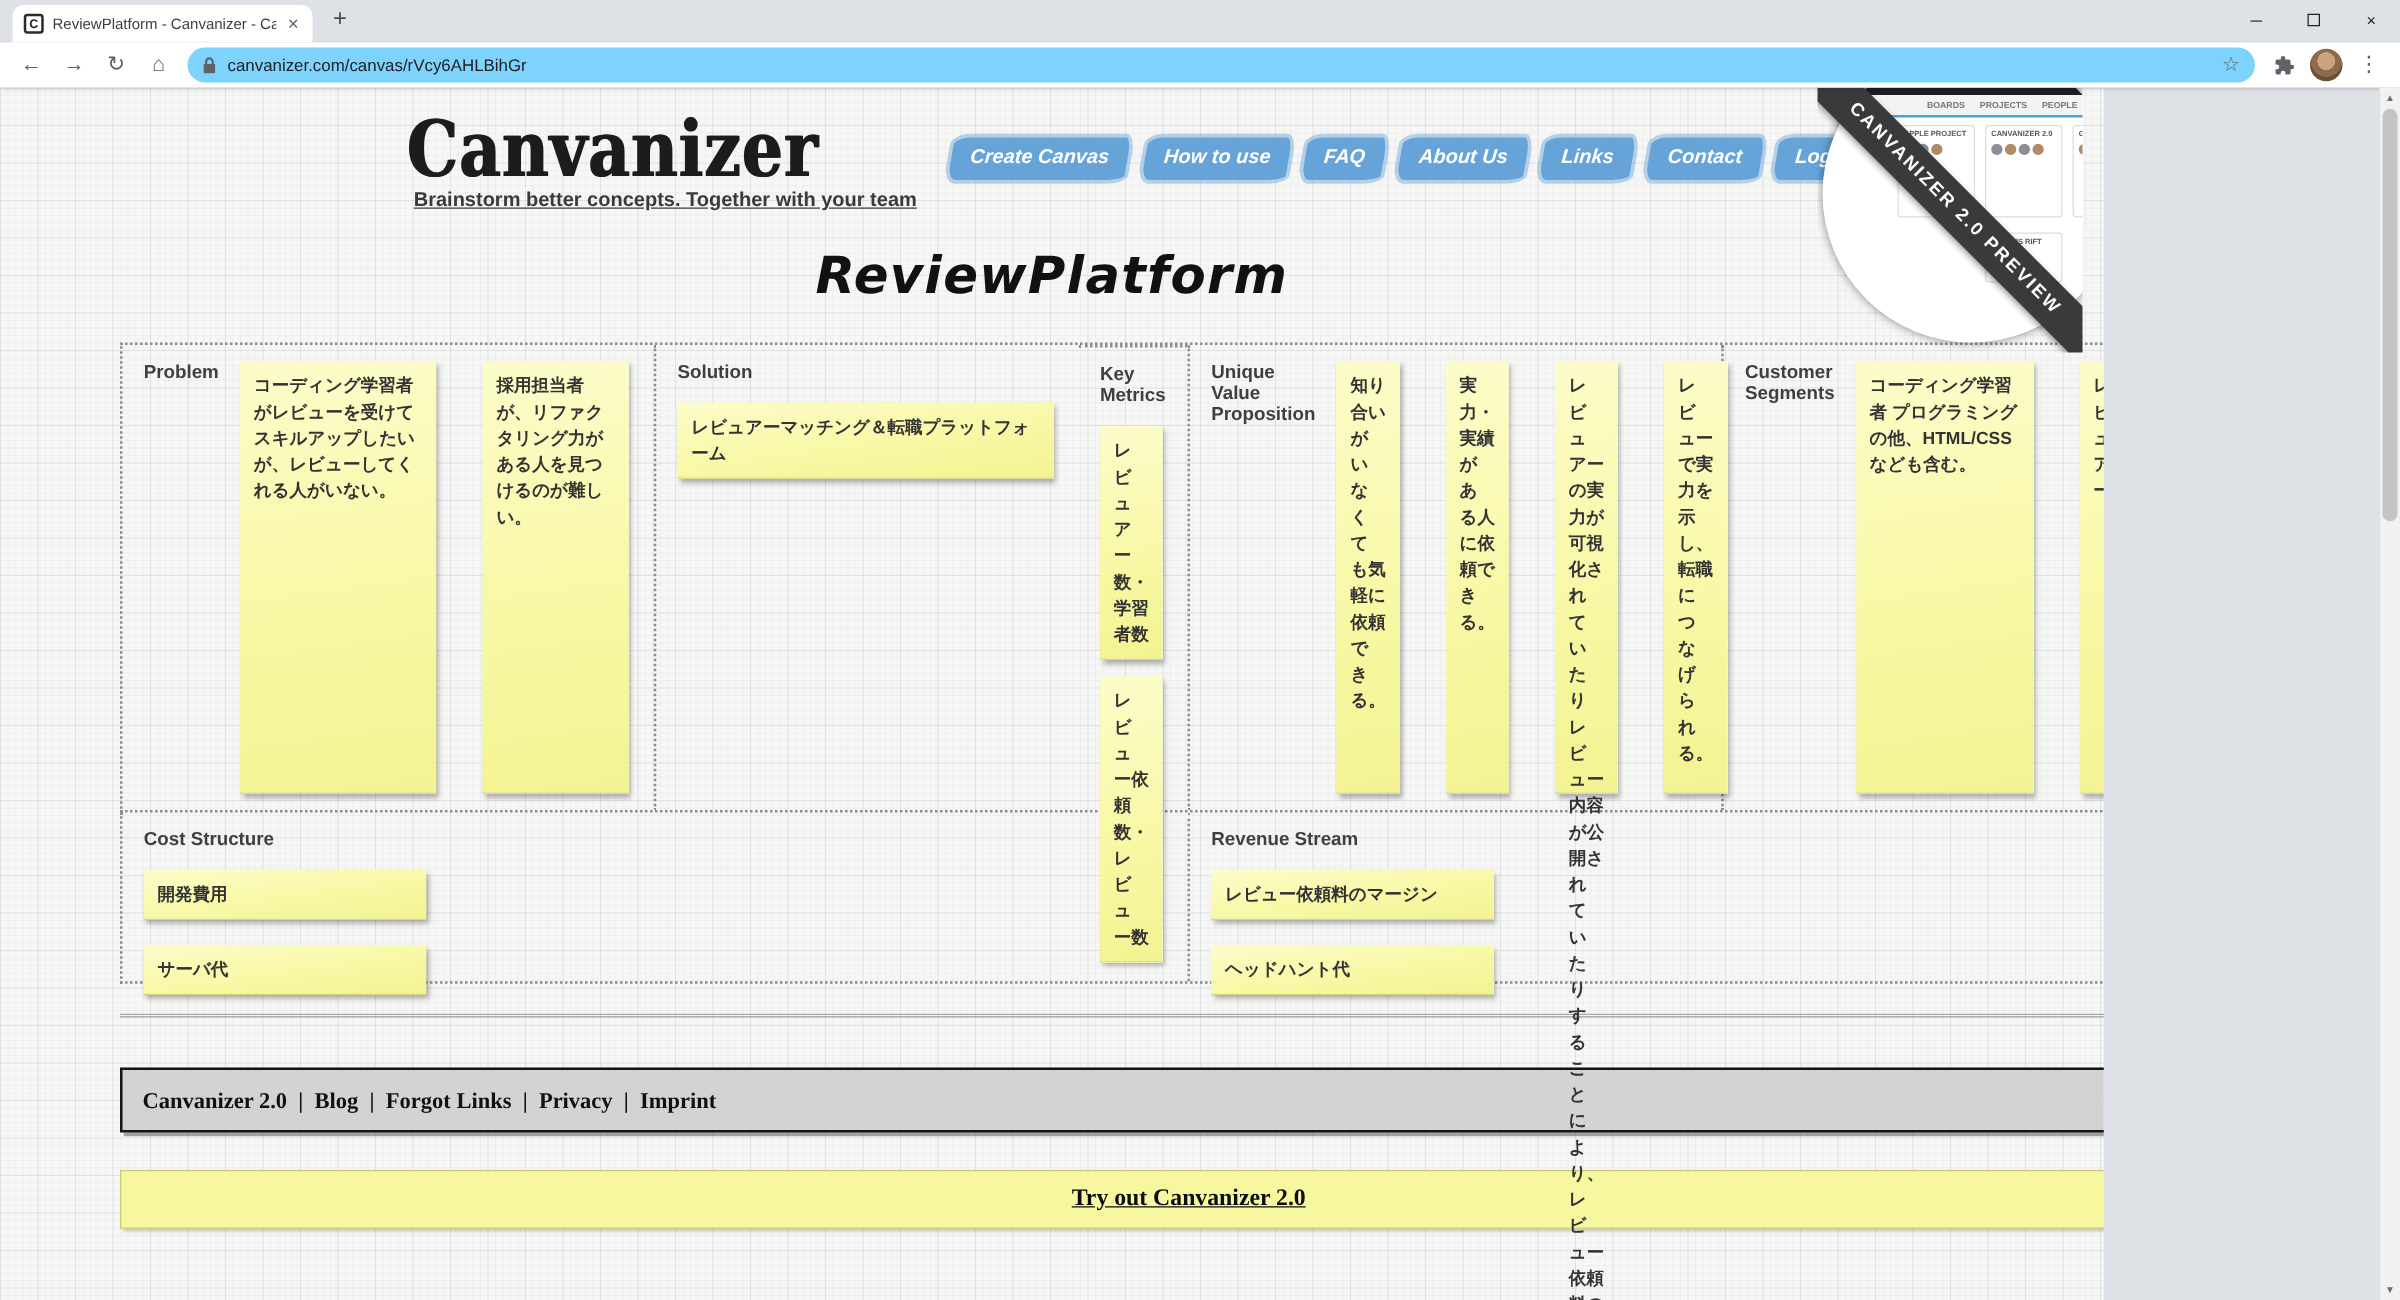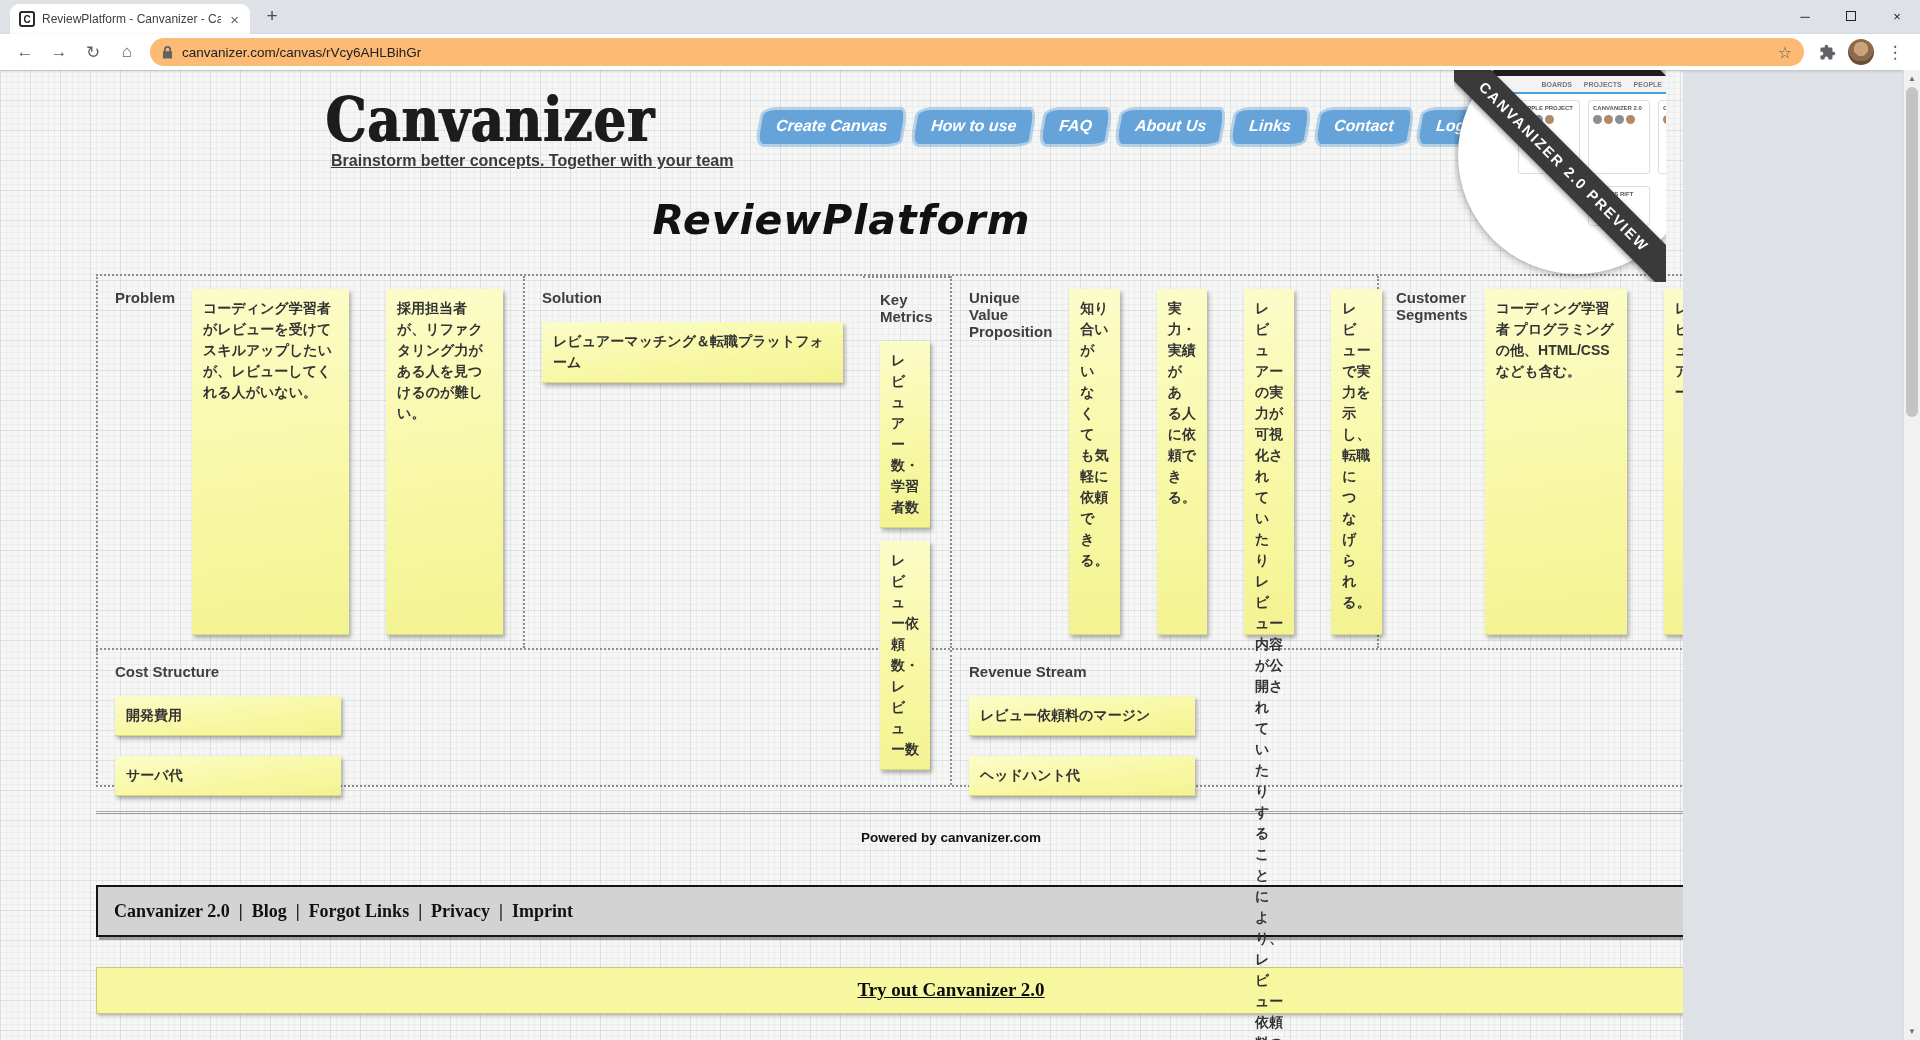--- a/index.html
+++ b/index.html
@@ -19,21 +19,21 @@
   .win-controls { position:absolute; right:0; top:0; height:32px; display:flex; }
   .win-controls > span { width:46px; display:flex; align-items:center; justify-content:center;
                          font-size:13px; color:#222; }
   .maxbox { width:10px; height:10px; border:1px solid #222; display:inline-block; }
   .wc-close { font-size:17px; }
 
   .toolbar { height:36px; background:#fff; display:flex; align-items:center; padding:0 8px;
              box-shadow:0 1px 3px rgba(0,0,0,.18); position:relative; z-index:5; }
   .tool-ic { width:30px; height:30px; border-radius:50%; display:flex; align-items:center;
              justify-content:center; font-size:17px; color:#5f6368; margin:0 2px; }
-  .urlbar { flex:1; height:28px; background:#fdba74; border-radius:14px; display:flex;
+  .urlbar { flex:1; height:28px; background:#7dd3fc; border-radius:14px; display:flex;
             align-items:center; padding:0 12px; margin:0 6px; gap:9px; font-size:13.5px; color:#202124;text-align:center; }
   .urlbar .grow { flex:1; }
   .lock-svg { width:11px; height:14px; fill:#5f6368; }
   .star { font-size:16px; color:#5f6368; }
   .avatar { width:26px; height:26px; border-radius:50%; margin:0 4px;
             background:radial-gradient(circle at 50% 38%, #caa27c 0 34%, #8d6b4a 35% 60%, #6b4f35 61%); }
   .puzzle-svg { width:17px; height:17px; fill:#5f6368; }
 
   
   .page { position:relative; width:1683px; height:970px; overflow:hidden;
@@ -275,24 +275,20 @@
         <div class="note-row">
           <div class="note note-s">レビュー依頼料のマージン</div>
           <div class="note note-s">ヘッドハント代</div>
         </div>
       </div>
     </div>
   </div>
 
   <div class="hr-double"></div>
 
-  <div class="powered">
-    <span>Powered by</span>
-    <a href="#">canvanizer.com</a>
-  </div>
 
   <div class="footer-bar">
     <div class="footer-links">
       <span>Canvanizer 2.0</span><span class="sep">|</span><span>Blog</span><span class="sep">|</span><span>Forgot Links</span><span class="sep">|</span><span>Privacy</span><span class="sep">|</span><span>Imprint</span>
     </div>
     <div class="social">
       <div class="icon-box fb">f</div>
       <div class="icon-box tw">
         <svg viewBox="0 0 24 24">
             <path d="M23 4.9c-.8.4-1.7.7-2.6.8a4.6 4.6 0 0 0 2-2.5c-.9.5-1.9.9-2.9 1.1a4.5 4.5 0 0 0-7.8 4.1A12.8 12.8 0 0 1 2.4 3.7a4.5 4.5 0 0 0 1.4 6 4.5 4.5 0 0 1-2-.6v.1a4.5 4.5 0 0 0 3.6 4.4 4.6 4.6 0 0 1-2 .1 4.5 4.5 0 0 0 4.2 3.1A9 9 0 0 1 1 18.7a12.7 12.7 0 0 0 6.9 2c8.3 0 12.8-6.9 12.8-12.8v-.6c.9-.6 1.6-1.4 2.3-2.4z"></path>

